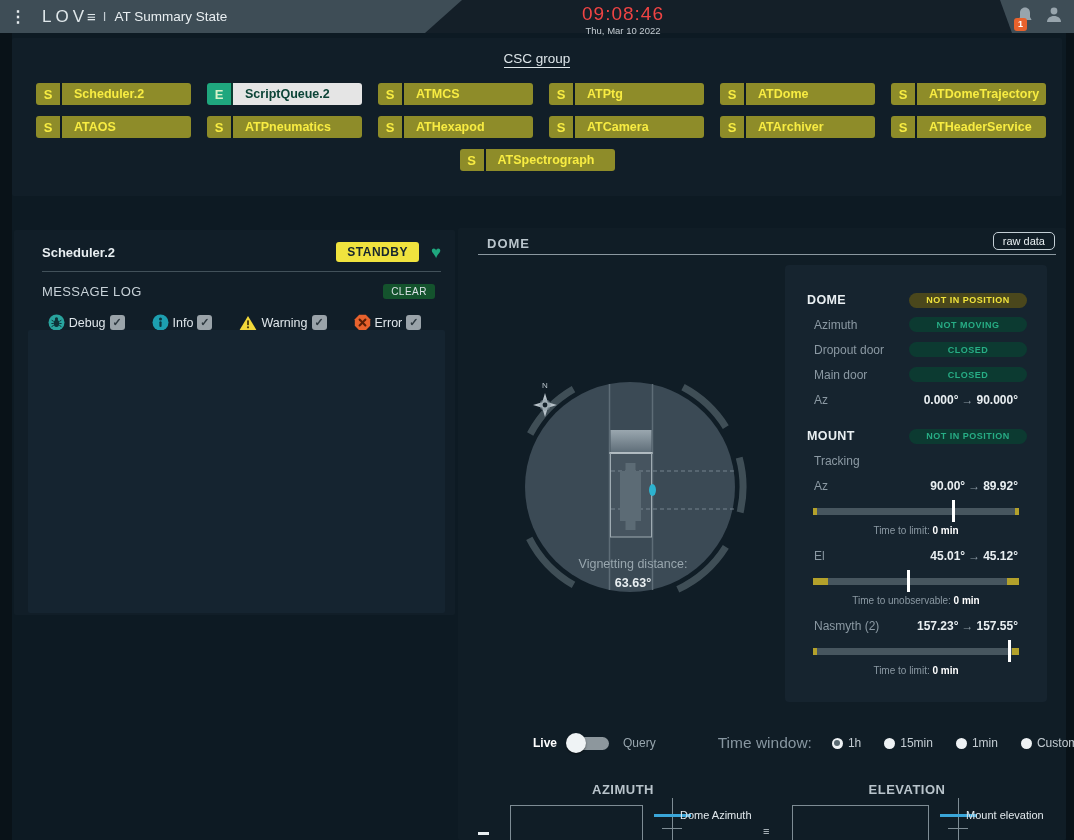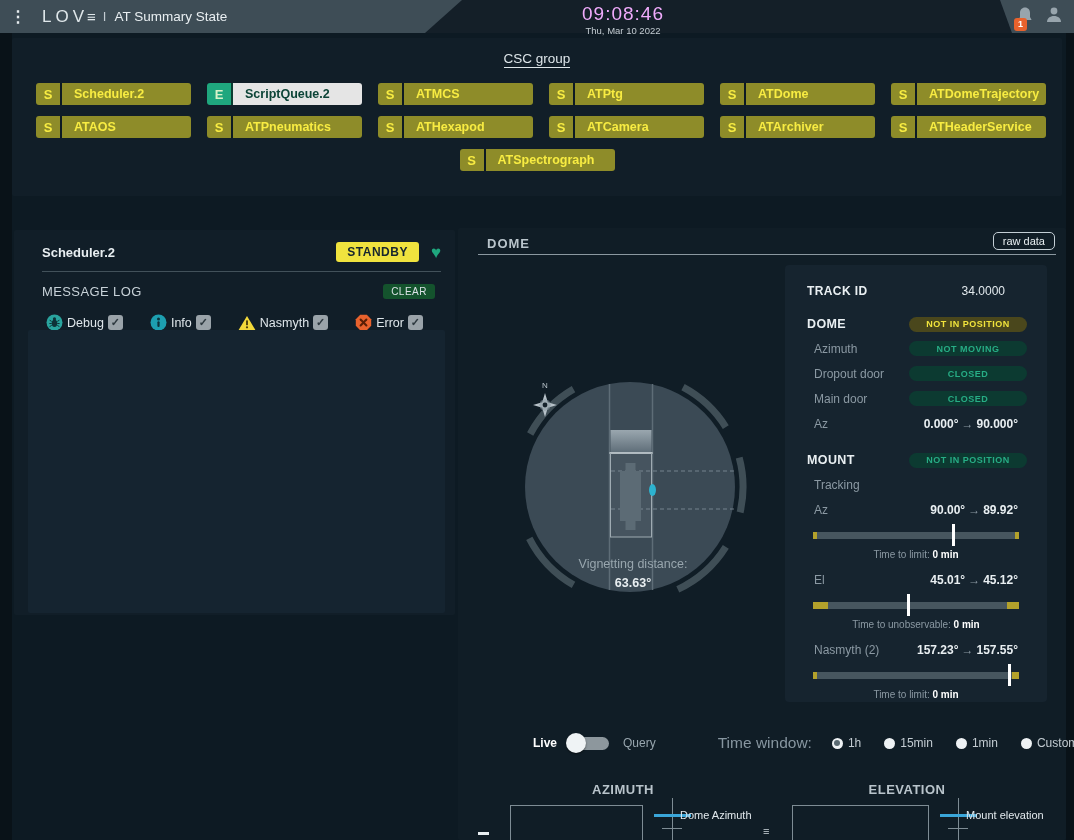--- a/index.html
+++ b/index.html
@@ -12,21 +12,21 @@
   .topbar { position:absolute; left:0; top:0; width:1074px; height:33px; background:#141f28; z-index:5; }
   .topbar-left { position:absolute; left:0; top:0; width:462px; height:33px; background:#3e4d56;
     clip-path:polygon(0 0,462px 0,425px 33px,0 33px); display:flex; align-items:center; padding-left:10px; }
   .kebab { color:#e6ecef; font-size:16px; font-weight:bold; width:18px; cursor:pointer; }
   .logo { display:flex; align-items:center; color:#dfe7ea; margin-left:14px; }
   .logo .lov { font-size:17px; font-weight:300; letter-spacing:4px; }
   .logo .loge { font-size:15px; font-weight:bold; margin-left:-1px; }
   .logo .sep { font-size:13px; margin:0 8px 0 7px; color:#c3ccd2; }
   .view-title { color:#e8eef1; font-size:13.5px; }
   .clock { position:absolute; left:540px; top:3px; width:166px; text-align:center; }
-  .clock .time { color:#f0abfc; font-size:19px; letter-spacing:1px; }
+  .clock .time { color:#ef4444; font-size:19px; letter-spacing:1px; }
   .clock .date { color:#c2cbd1; font-size:9.5px; margin-top:0px; }
   .topbar-right { position:absolute; right:0; top:0; width:104px; height:33px; background:#3e4d56;
     clip-path:polygon(30px 0,104px 0,104px 33px,42px 33px); display:flex; align-items:center; justify-content:flex-end;
     padding-right:10px; gap:8px; }
   .bell-wrap { position:relative; width:20px; height:22px; cursor:pointer; }
   .badge { position:absolute; left:-2px; bottom:-3px; background:#e8622d; color:#fff; font-size:9px; font-weight:bold;
     width:13px; height:13px; border-radius:3px; display:flex; align-items:center; justify-content:center; }
 
   
   .csc-panel { position:absolute; left:12px; top:38px; width:1050px; height:158px; background:#111e28; border-radius:2px; }
@@ -277,21 +277,21 @@
           </svg>
         <span class="flabel">Info</span>
         <span class="checkbox">✓</span>
       </span>
       <span class="filter">
         <svg width="18" height="16" viewBox="0 0 18 16">
             <polygon points="9,1 17.4,15 0.6,15" fill="#f2d83a"></polygon>
             <rect x="8.1" y="5.4" width="1.8" height="4.8" fill="#46390a"></rect>
             <circle cx="9" cy="12.3" r="1.1" fill="#46390a"></circle>
           </svg>
-        <span class="flabel">Nasmyth</span>
+        <span class="flabel">Warning</span>
         <span class="checkbox">✓</span>
       </span>
       <span class="filter">
         <svg width="17" height="17" viewBox="0 0 17 17">
             <polygon points="5.2,0.8 11.8,0.8 16.2,5.2 16.2,11.8 11.8,16.2 5.2,16.2 0.8,11.8 0.8,5.2" fill="#e8622d"></polygon>
             <g stroke="#5a1f06" stroke-width="2.1" stroke-linecap="round">
               <line x1="5.6" y1="5.6" x2="11.4" y2="11.4"></line>
               <line x1="11.4" y1="5.6" x2="5.6" y2="11.4"></line>
             </g>
           </svg>
@@ -355,24 +355,20 @@
           <polygon points="0,-6 4.2,-4.2 6,0 4.2,4.2 0,6 -4.2,4.2 -6,0 -4.2,-4.2" fill="#8b99a3" opacity="0.55"></polygon>
           <circle r="2.4" fill="#16232c"></circle>
         </g>
       </g>
 
       <text x="145" y="200" fill="#98a6ae" font-size="12.5" text-anchor="middle">Vignetting distance:</text>
       <text x="145" y="219" fill="#e8eef1" font-size="12.5" font-weight="bold" text-anchor="middle">63.63°</text>
     </svg>
 
     <div class="status-box">
-      <div class="trackid-row">
-        <span class="trackid-label">TRACK ID</span>
-        <span class="trackid-value">34.0000</span>
-      </div>
       <div class="sec-head">
         <span class="sec-title">DOME</span>
         <span class="pill olive">NOT IN POSITION</span>
       </div>
       <div class="srow">
         <span class="slabel">Azimuth</span>
         <span class="pill green">NOT MOVING</span>
       </div>
       <div class="srow">
         <span class="slabel">Dropout door</span>

